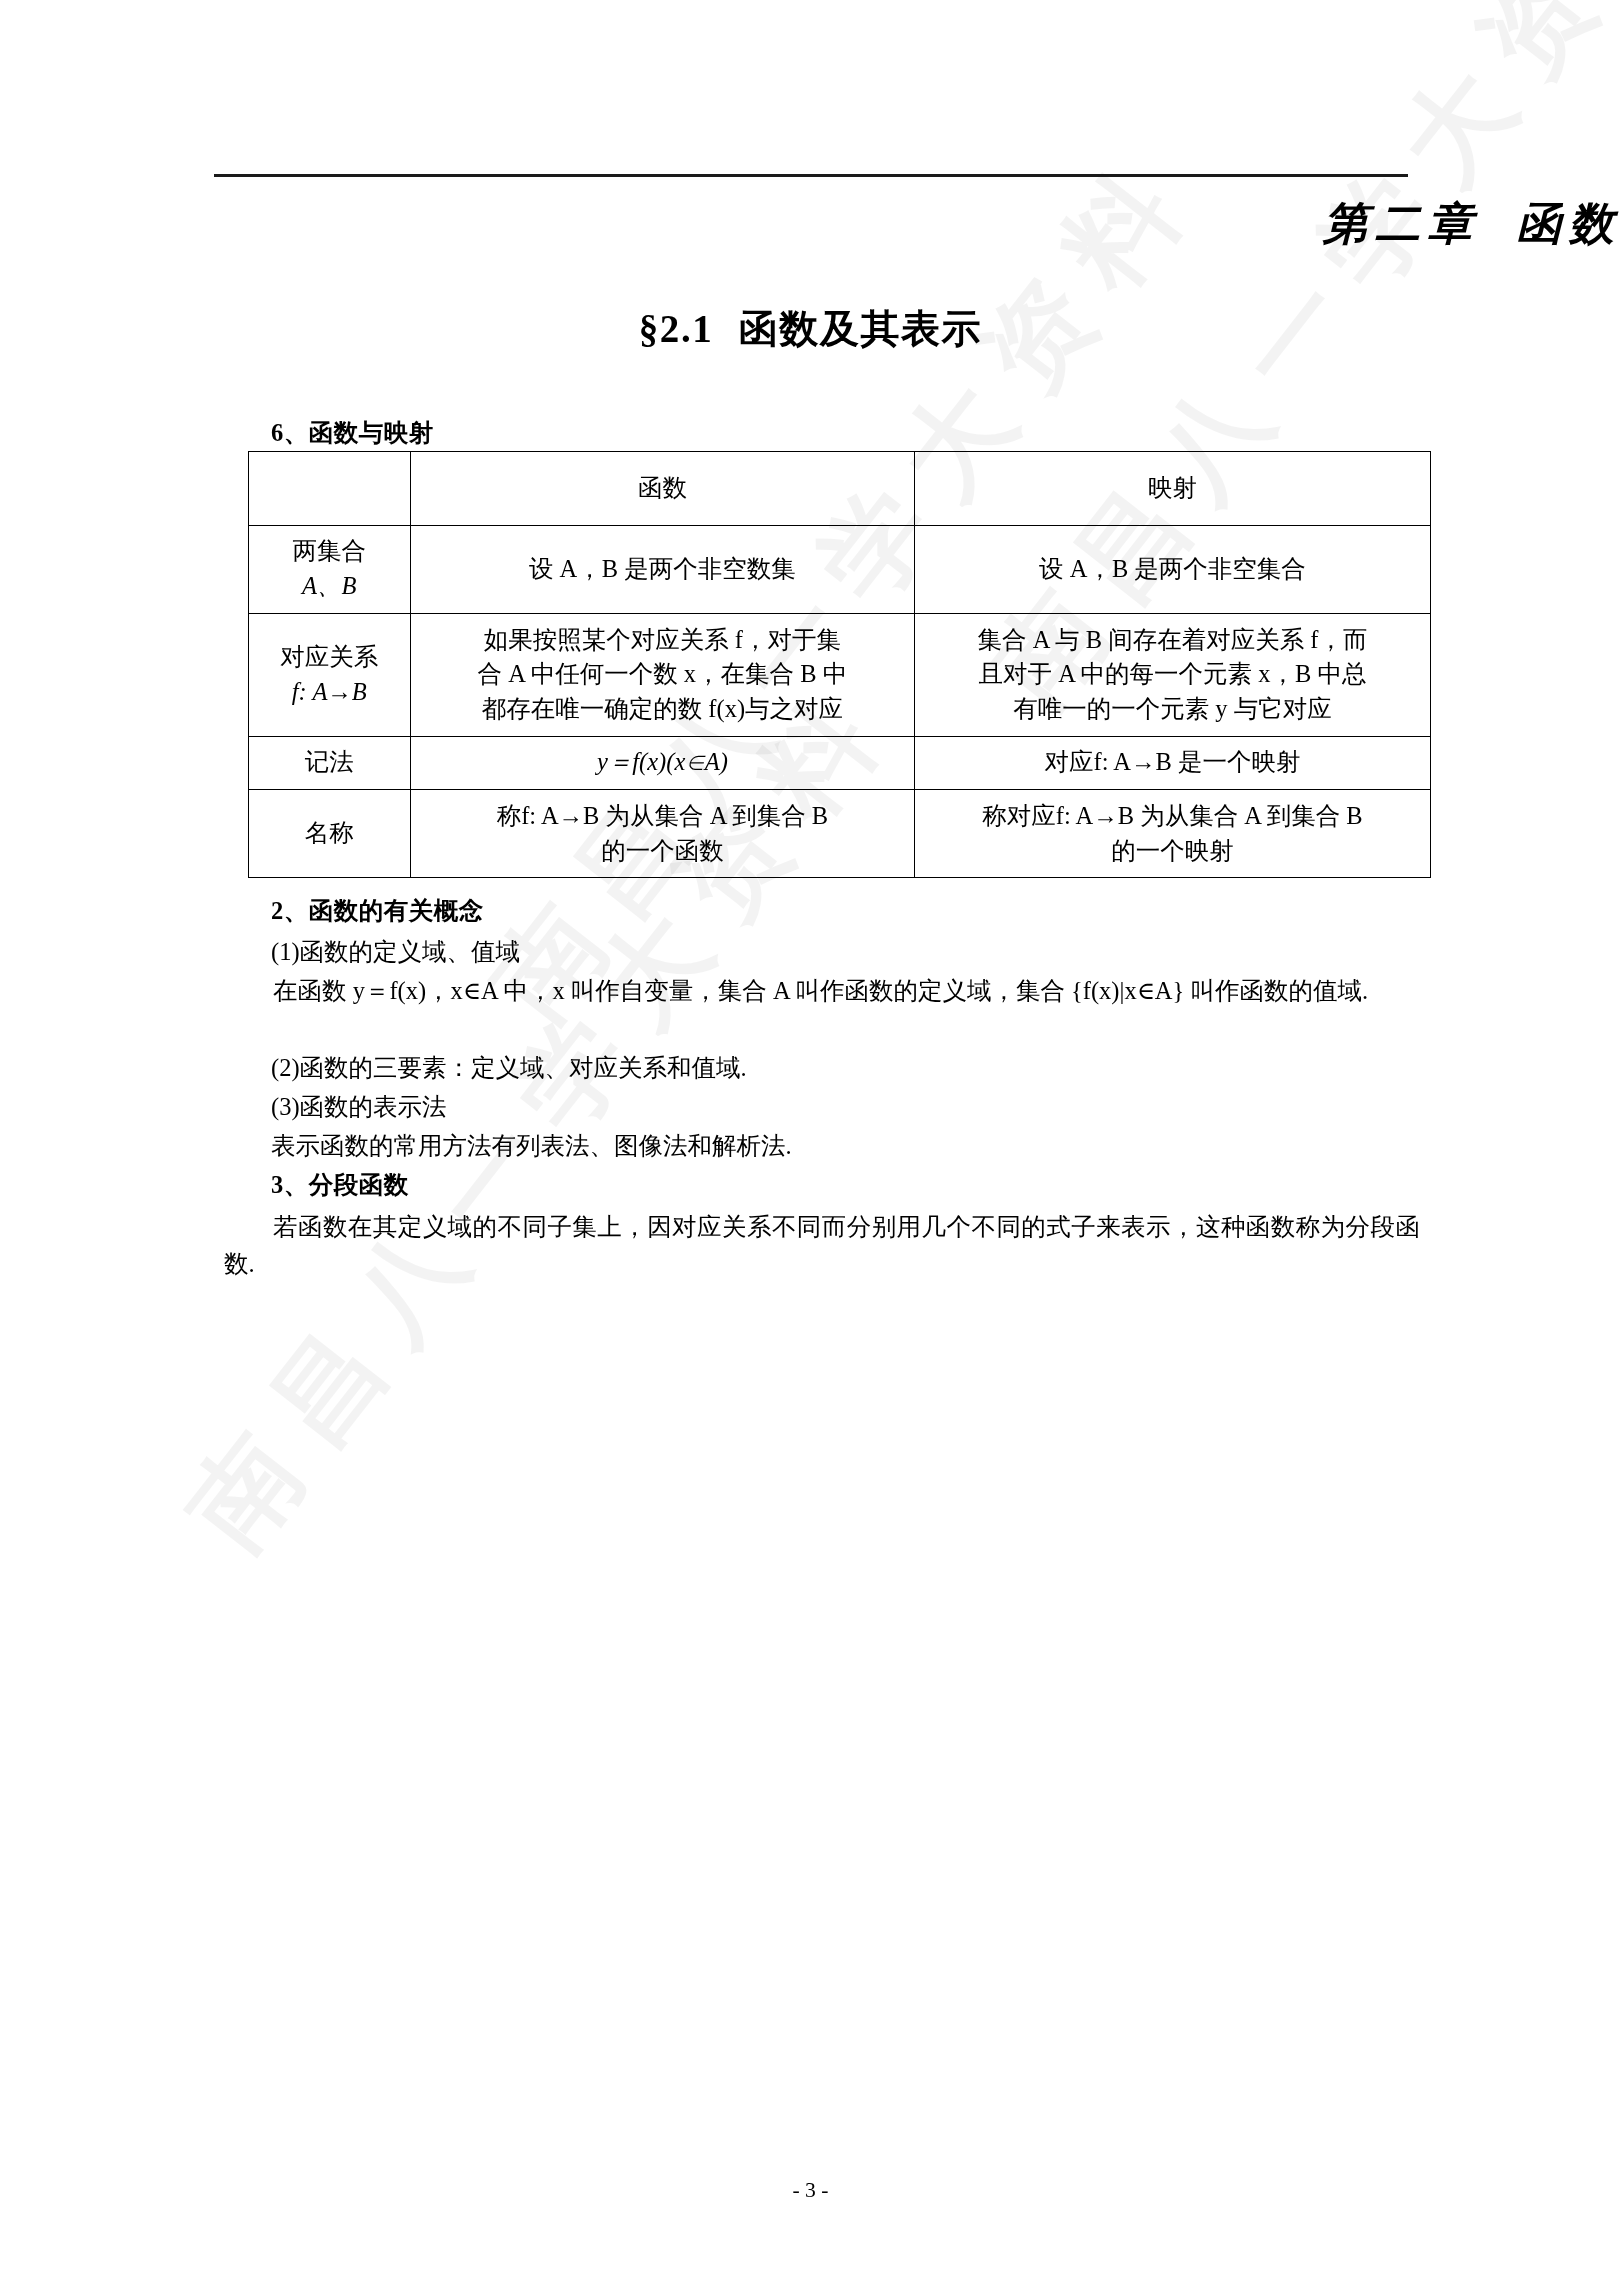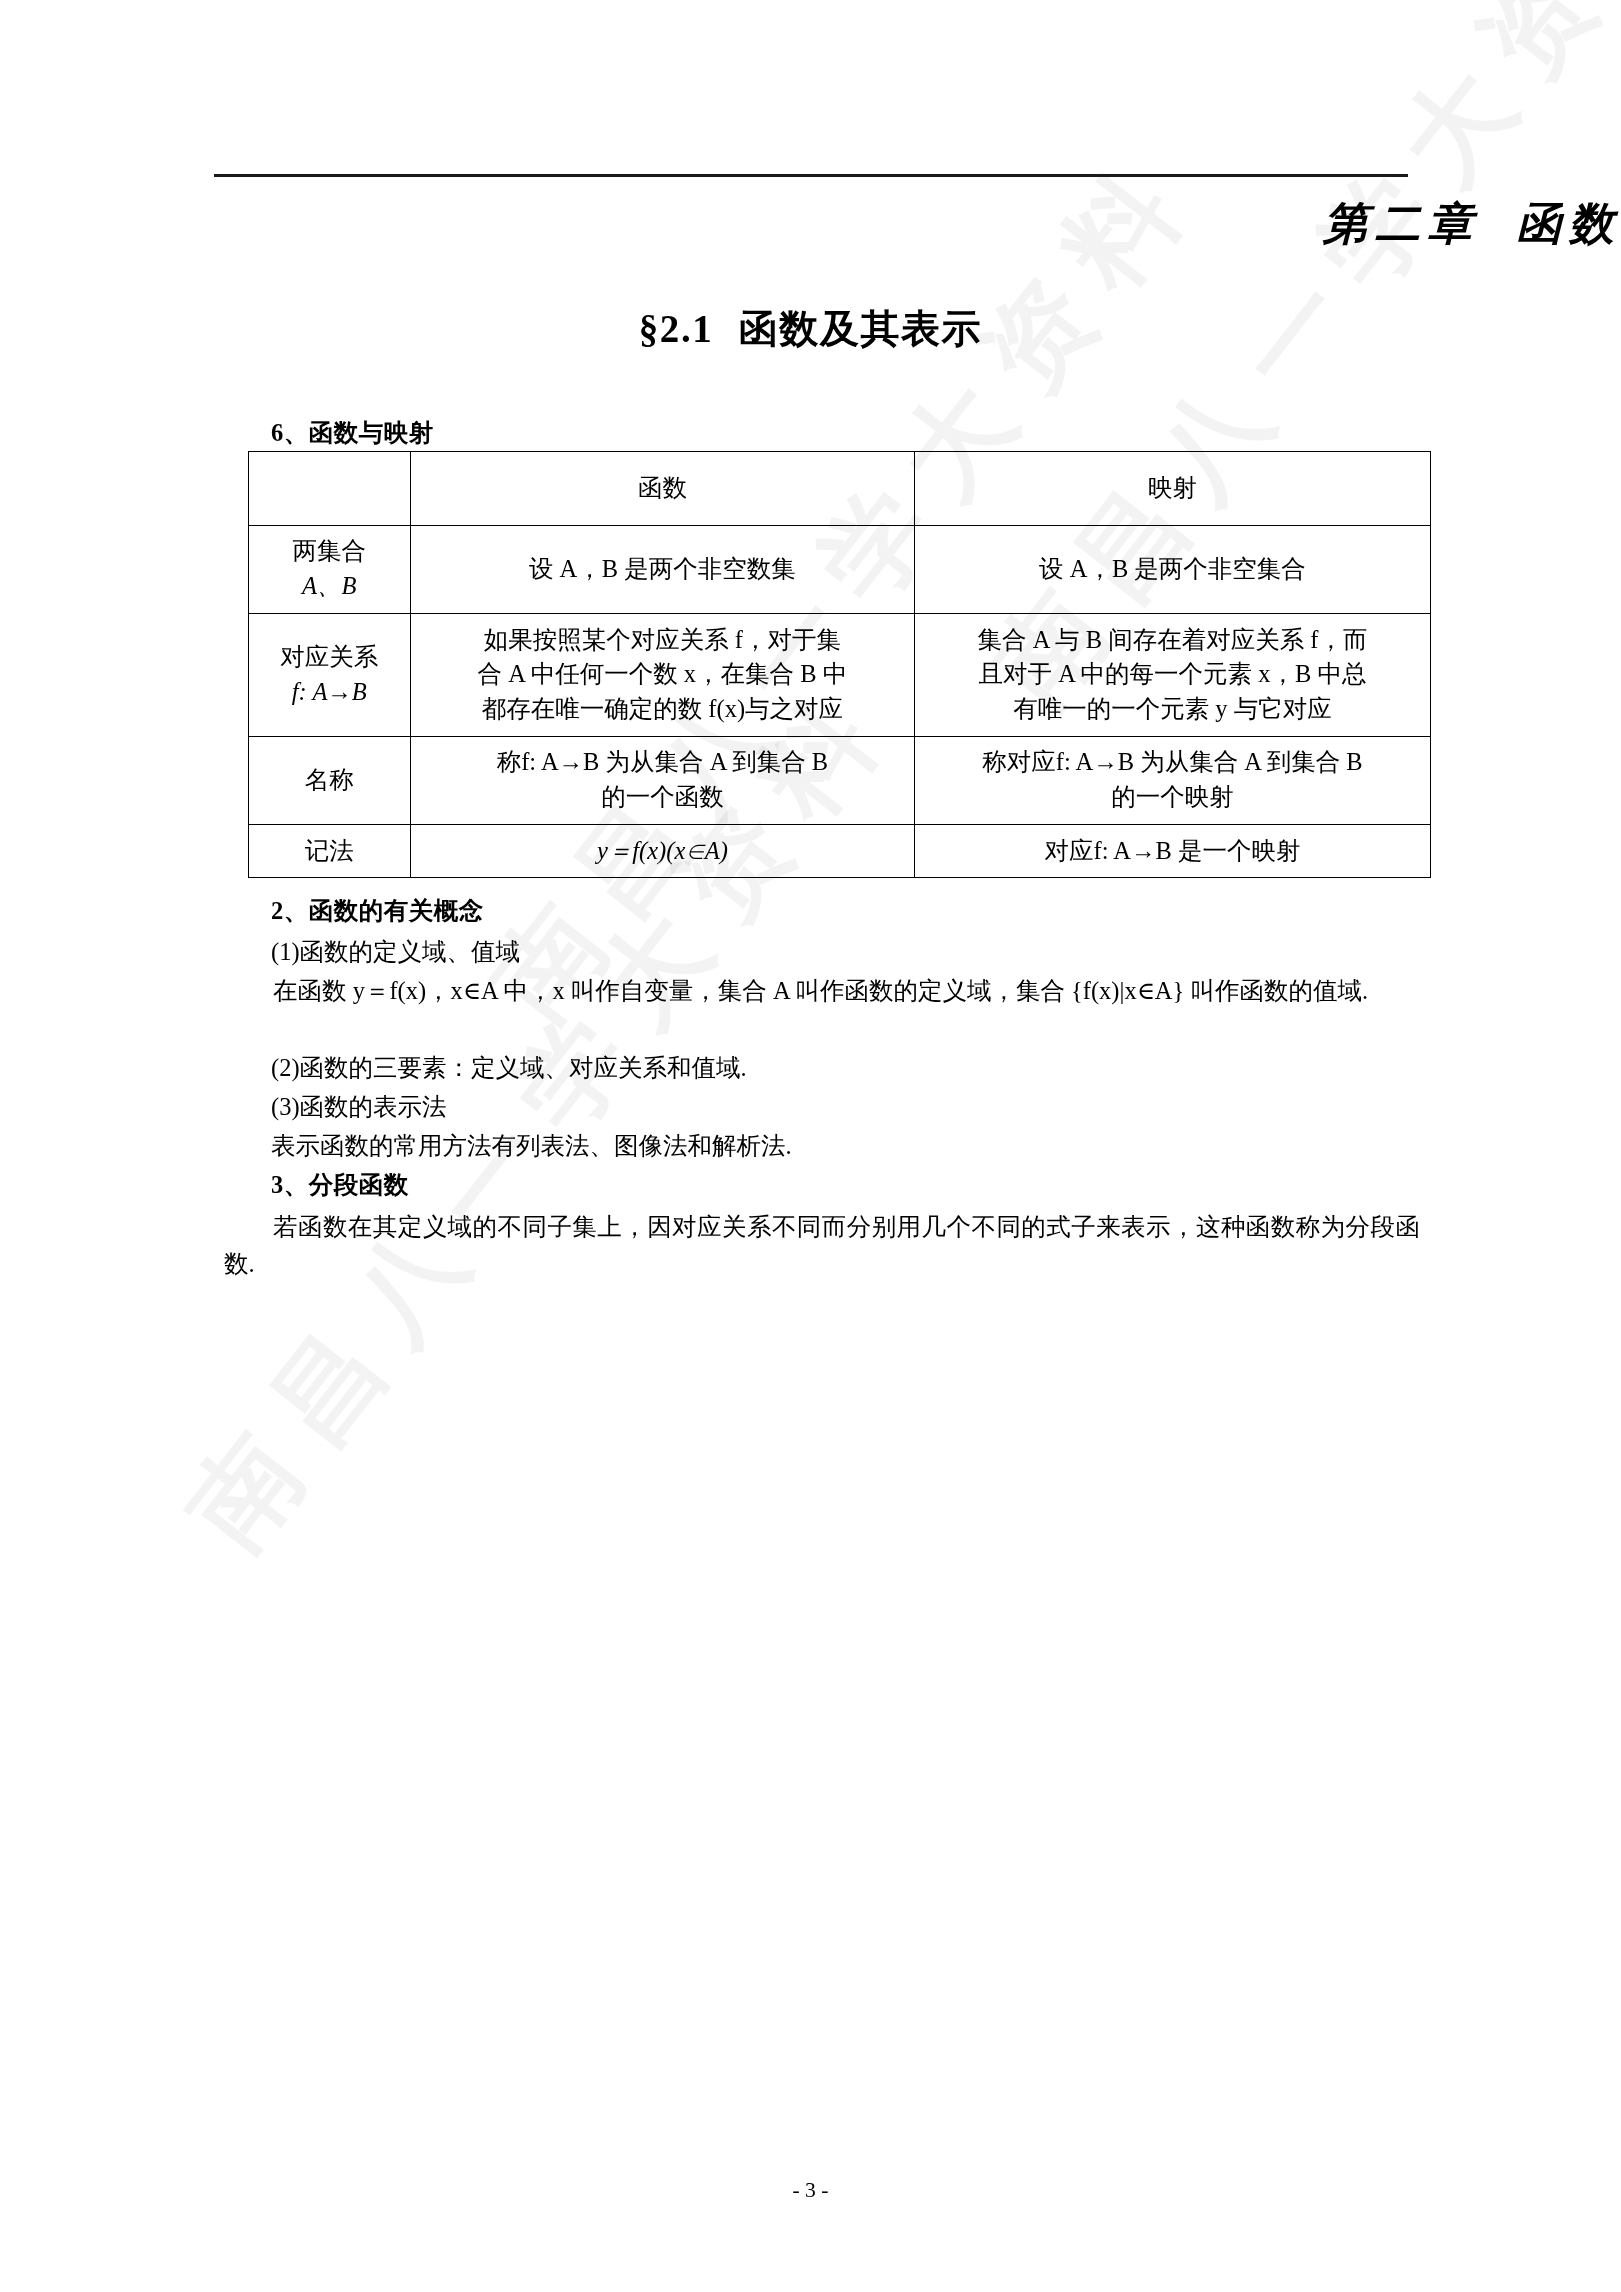--- a/index.html
+++ b/index.html
@@ -204,42 +204,42 @@
           <div>都存在唯一确定的数 f(x)与之对应</div>
         </td>
         <td class="c2">
           <div>集合 A 与 B 间存在着对应关系 f，而</div>
           <div>且对于 A 中的每一个元素 x，B 中总</div>
           <div>有唯一的一个元素 y 与它对应</div>
         </td>
       </tr>
       <tr>
         <td class="c0">
+          <div>记法</div>
+        </td>
+        <td class="c1">
+          <span class="it">y＝f(x)(x∈A)</span>
+        </td>
+        <td class="c2">
+          <span>对应f: A→B 是一个映射</span>
+        </td>
+      </tr>
+      <tr>
+        <td class="c0">
           <div>名称</div>
         </td>
         <td class="c1">
           <div>称f: A→B 为从集合 A 到集合 B</div>
           <div>的一个函数</div>
         </td>
         <td class="c2">
           <div>称对应f: A→B 为从集合 A 到集合 B</div>
           <div>的一个映射</div>
         </td>
       </tr>
-      <tr>
-        <td class="c0">
-          <div>记法</div>
-        </td>
-        <td class="c1">
-          <span class="it">y＝f(x)(x∈A)</span>
-        </td>
-        <td class="c2">
-          <span>对应f: A→B 是一个映射</span>
-        </td>
-      </tr>
     </tbody>
       </table>
   </div>
 
   <div class="h-item" style="top:894px">2、函数的有关概念</div>
 
   <div class="line" style="top:933px">(1)函数的定义域、值域</div>
 
   <div class="para" style="top:972px; text-indent:2em">在函数 y＝f(x)，x∈A 中，x 叫作自变量，集合 A 叫作函数的定义域，集合 {f(x)|x∈A} 叫作函数的值域.</div>
 

